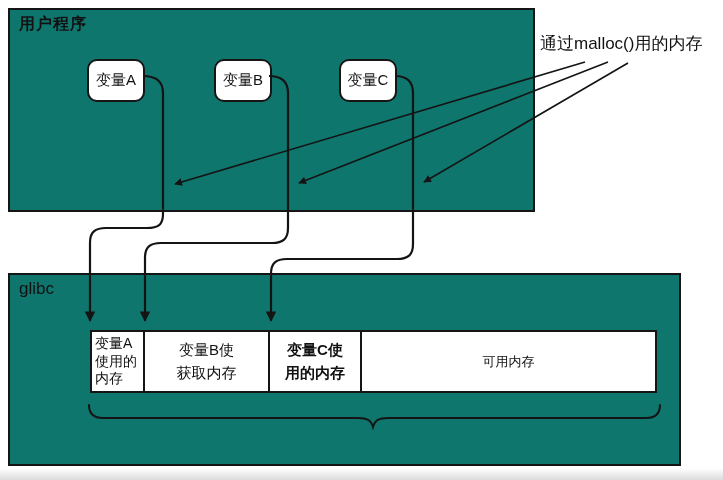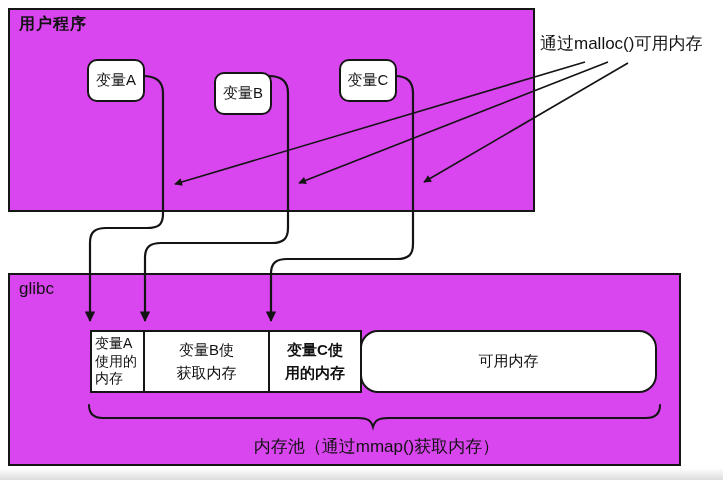--- a/index.html
+++ b/index.html
@@ -6,21 +6,21 @@
   .canvas{
     position:relative;
     width:723px;height:480px;
     background:#ffffff;
     overflow:hidden;
     font-family:"Liberation Sans","DejaVu Sans",sans-serif;
     color:#111;
   }
   .bigbox{
     position:absolute;
-    background:#d946ef;
+    background:#0f766e;
     border:2.5px solid #151515;
     box-sizing:border-box;
     z-index:1;
   }
   .bigbox-label{
     position:absolute;
     left:9px;top:4px;
     font-size:16px;
     font-weight:bold;
     letter-spacing:1px;
@@ -52,21 +52,21 @@
     display:flex;flex-direction:column;justify-content:center;
     font-size:14px;
     line-height:1.35;
     white-space:pre-line;
     text-align:center;
   }
   .seg + .seg{margin-left:-2px;}
   .seg-a{width:55px;text-align:left;padding-left:3px;font-size:14px;line-height:1.28;}
   .seg-b{width:127px;font-size:15px;line-height:1.5;}
   .seg-c{width:94px;font-size:15px;line-height:1.5;font-weight:bold;}
-  .seg-free{width:297px;font-size:15px;border-radius:18px;}
+  .seg-free{width:297px;font-size:13px;}
   .pool-note{
     position:absolute;
     left:80px;top:160px;width:573px;
     text-align:center;
     font-size:17px;
     z-index:2;
   }
   .malloc-note{
     position:absolute;
     left:540px;top:32px;
@@ -88,21 +88,21 @@
 </head>
 <body>
 
 <div class="canvas">
 
   <section class="bigbox" style="left:8px;top:8px;width:527px;height:204px;">
     <div class="bigbox-label">用户程序</div>
     <div class="varbox" style="left:77px;top:49px;">
       <span>变量A</span>
     </div>
-    <div class="varbox" style="left:204px;top:49px;margin-top:13px;">
+    <div class="varbox" style="left:204px;top:49px;">
       <span>变量B</span>
     </div>
     <div class="varbox" style="left:329px;top:49px;text-align:center;">
       <span>变量C</span>
     </div>
   </section>
 
   <section class="bigbox" style="left:8px;top:273px;width:673px;height:193px;">
     <div class="bigbox-label glibc-label">glibc</div>
 
@@ -110,24 +110,23 @@
       <div class="seg seg-a">变量A
 使用的
 内存</div>
       <div class="seg seg-b">变量B使
 获取内存</div>
       <div class="seg seg-c">变量C使
 用的内存</div>
       <div class="seg seg-free">可用内存</div>
     </div>
 
-    <div class="pool-note">内存池（通过mmap()获取内存）</div>
   </section>
 
-  <div class="malloc-note">通过malloc()可用内存</div>
+  <div class="malloc-note">通过malloc()用的内存</div>
 
   <svg class="overlay" width="723" height="480" viewBox="0 0 723 480">
     <defs>
       <marker id="arrow" viewBox="0 0 10 10" refX="9" refY="5" markerWidth="6.2" markerHeight="4.8" orient="auto-start-reverse">
         <path d="M0,0 L10,5 L0,10 z" fill="#141414"></path>
       </marker>
     </defs>
 
     <g stroke="#141414" stroke-width="1.6" fill="none">
       <line x1="585" y1="62" x2="175" y2="184" marker-end="url(#arrow)"></line>

